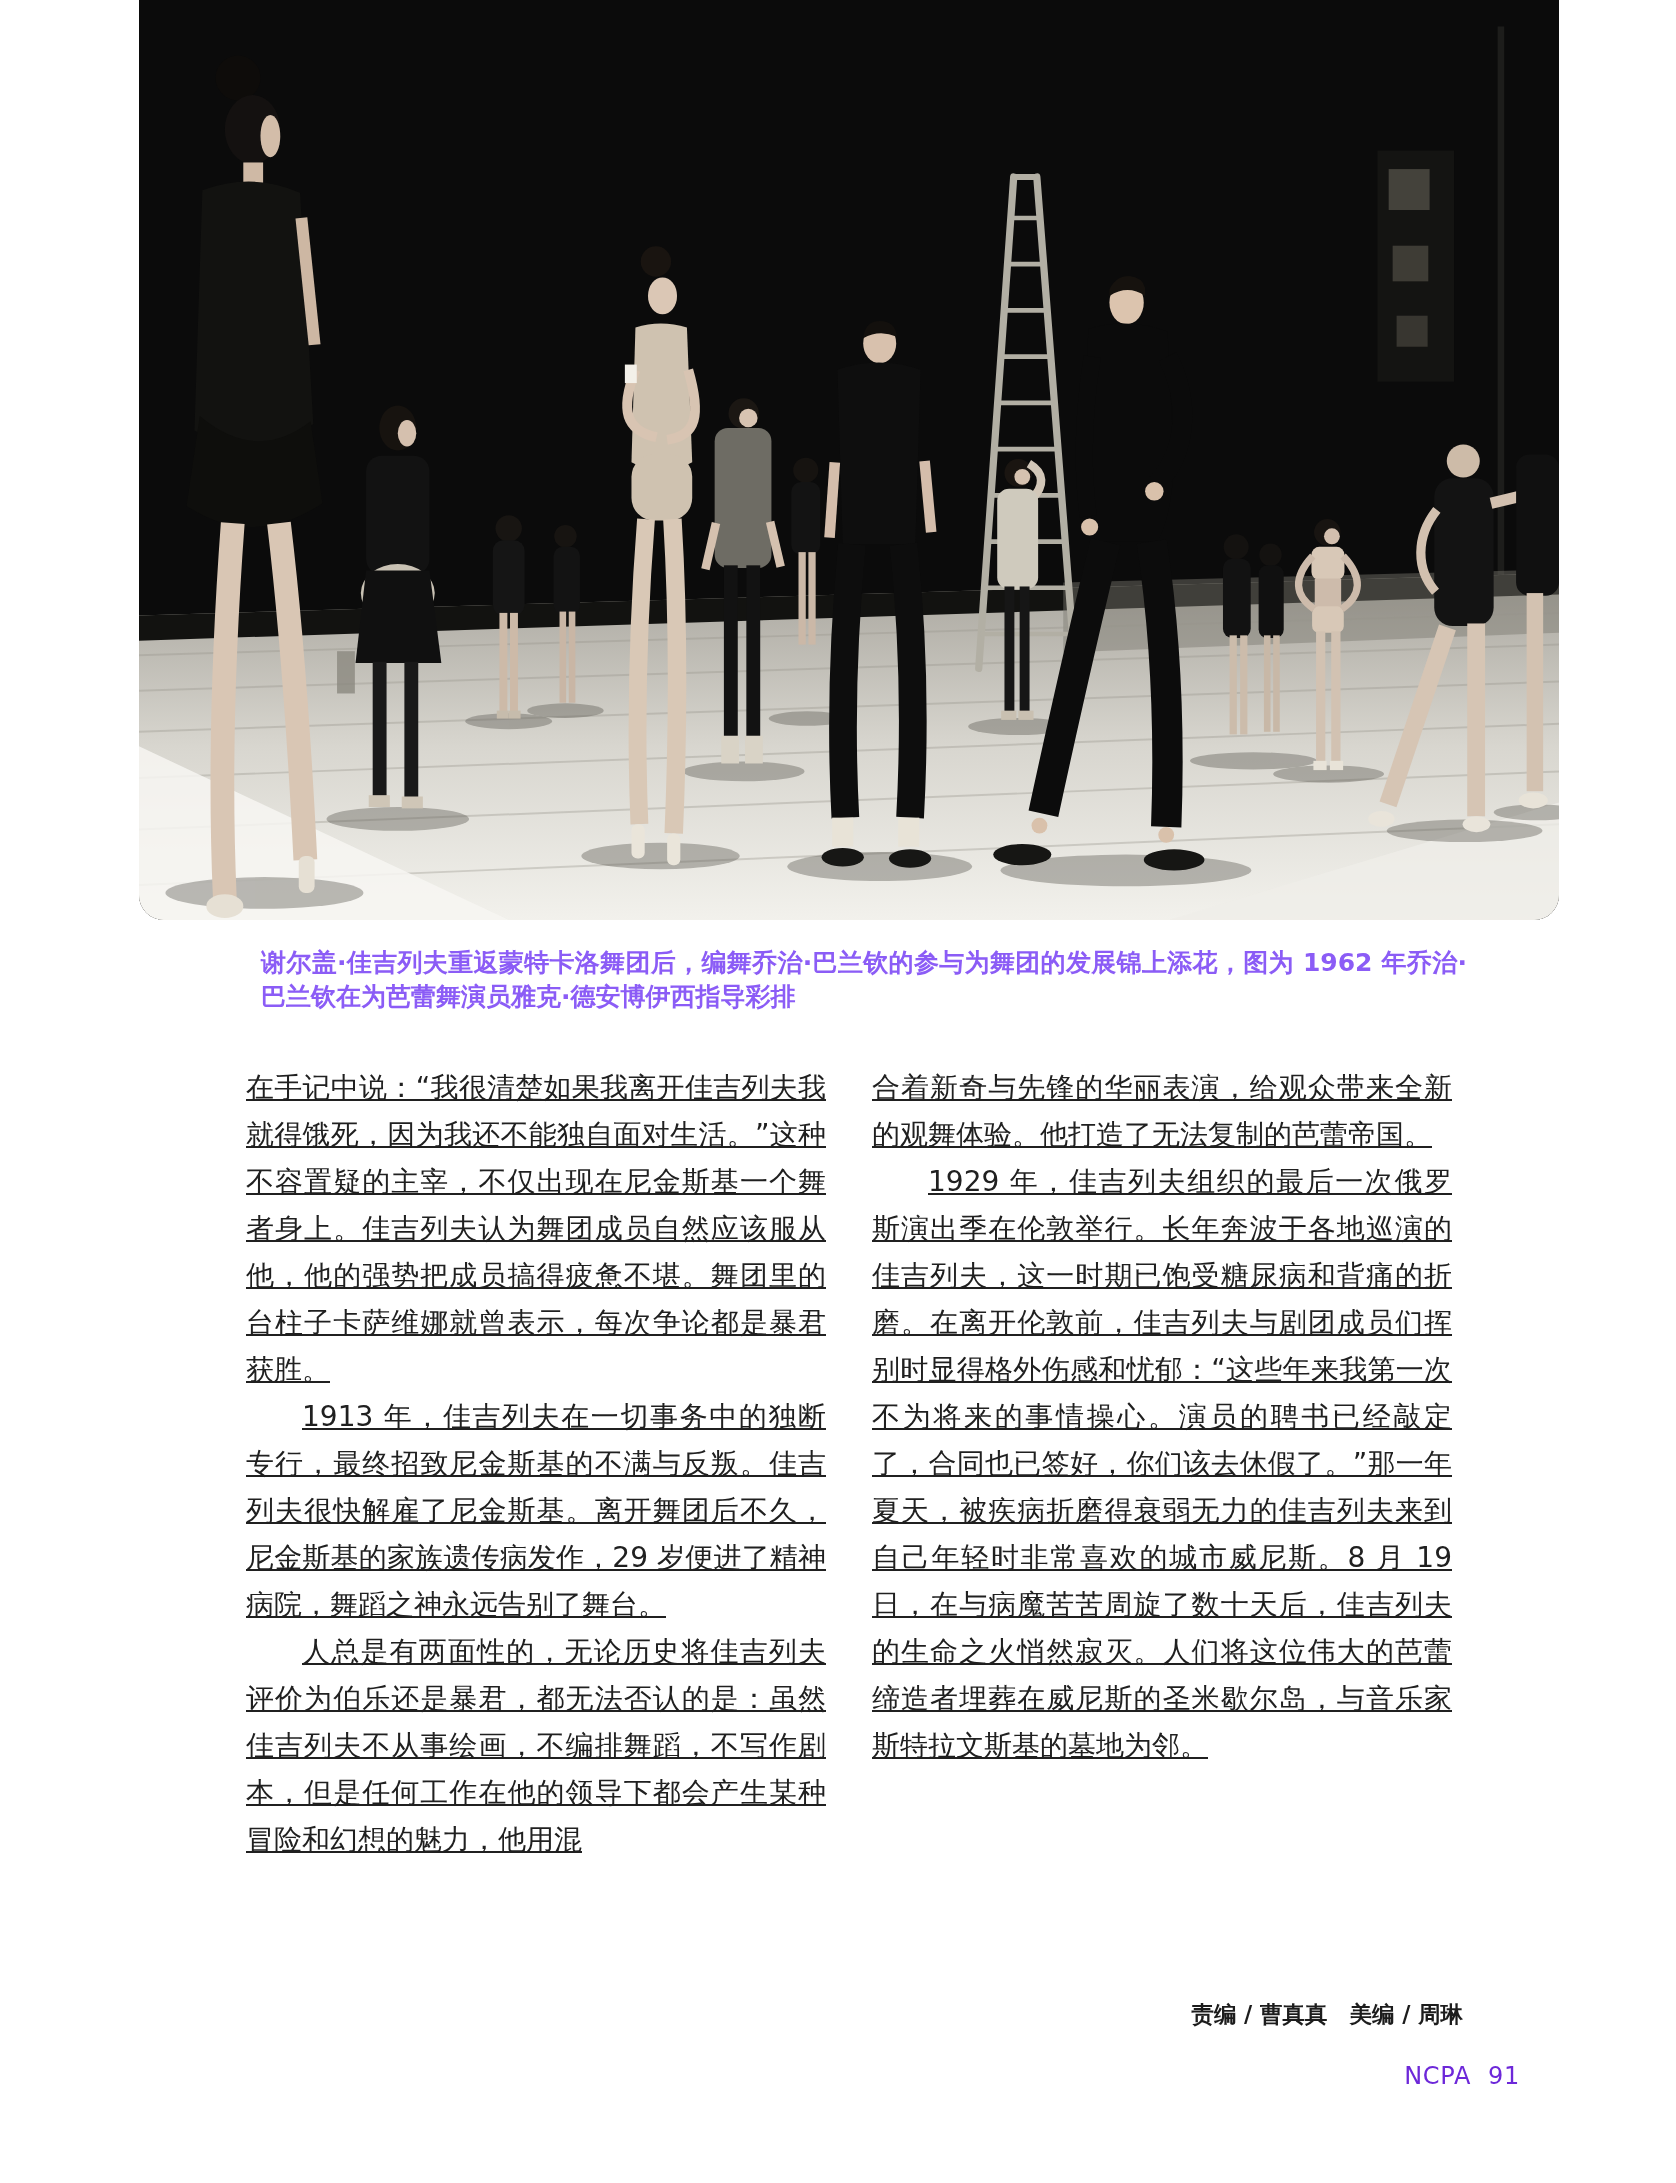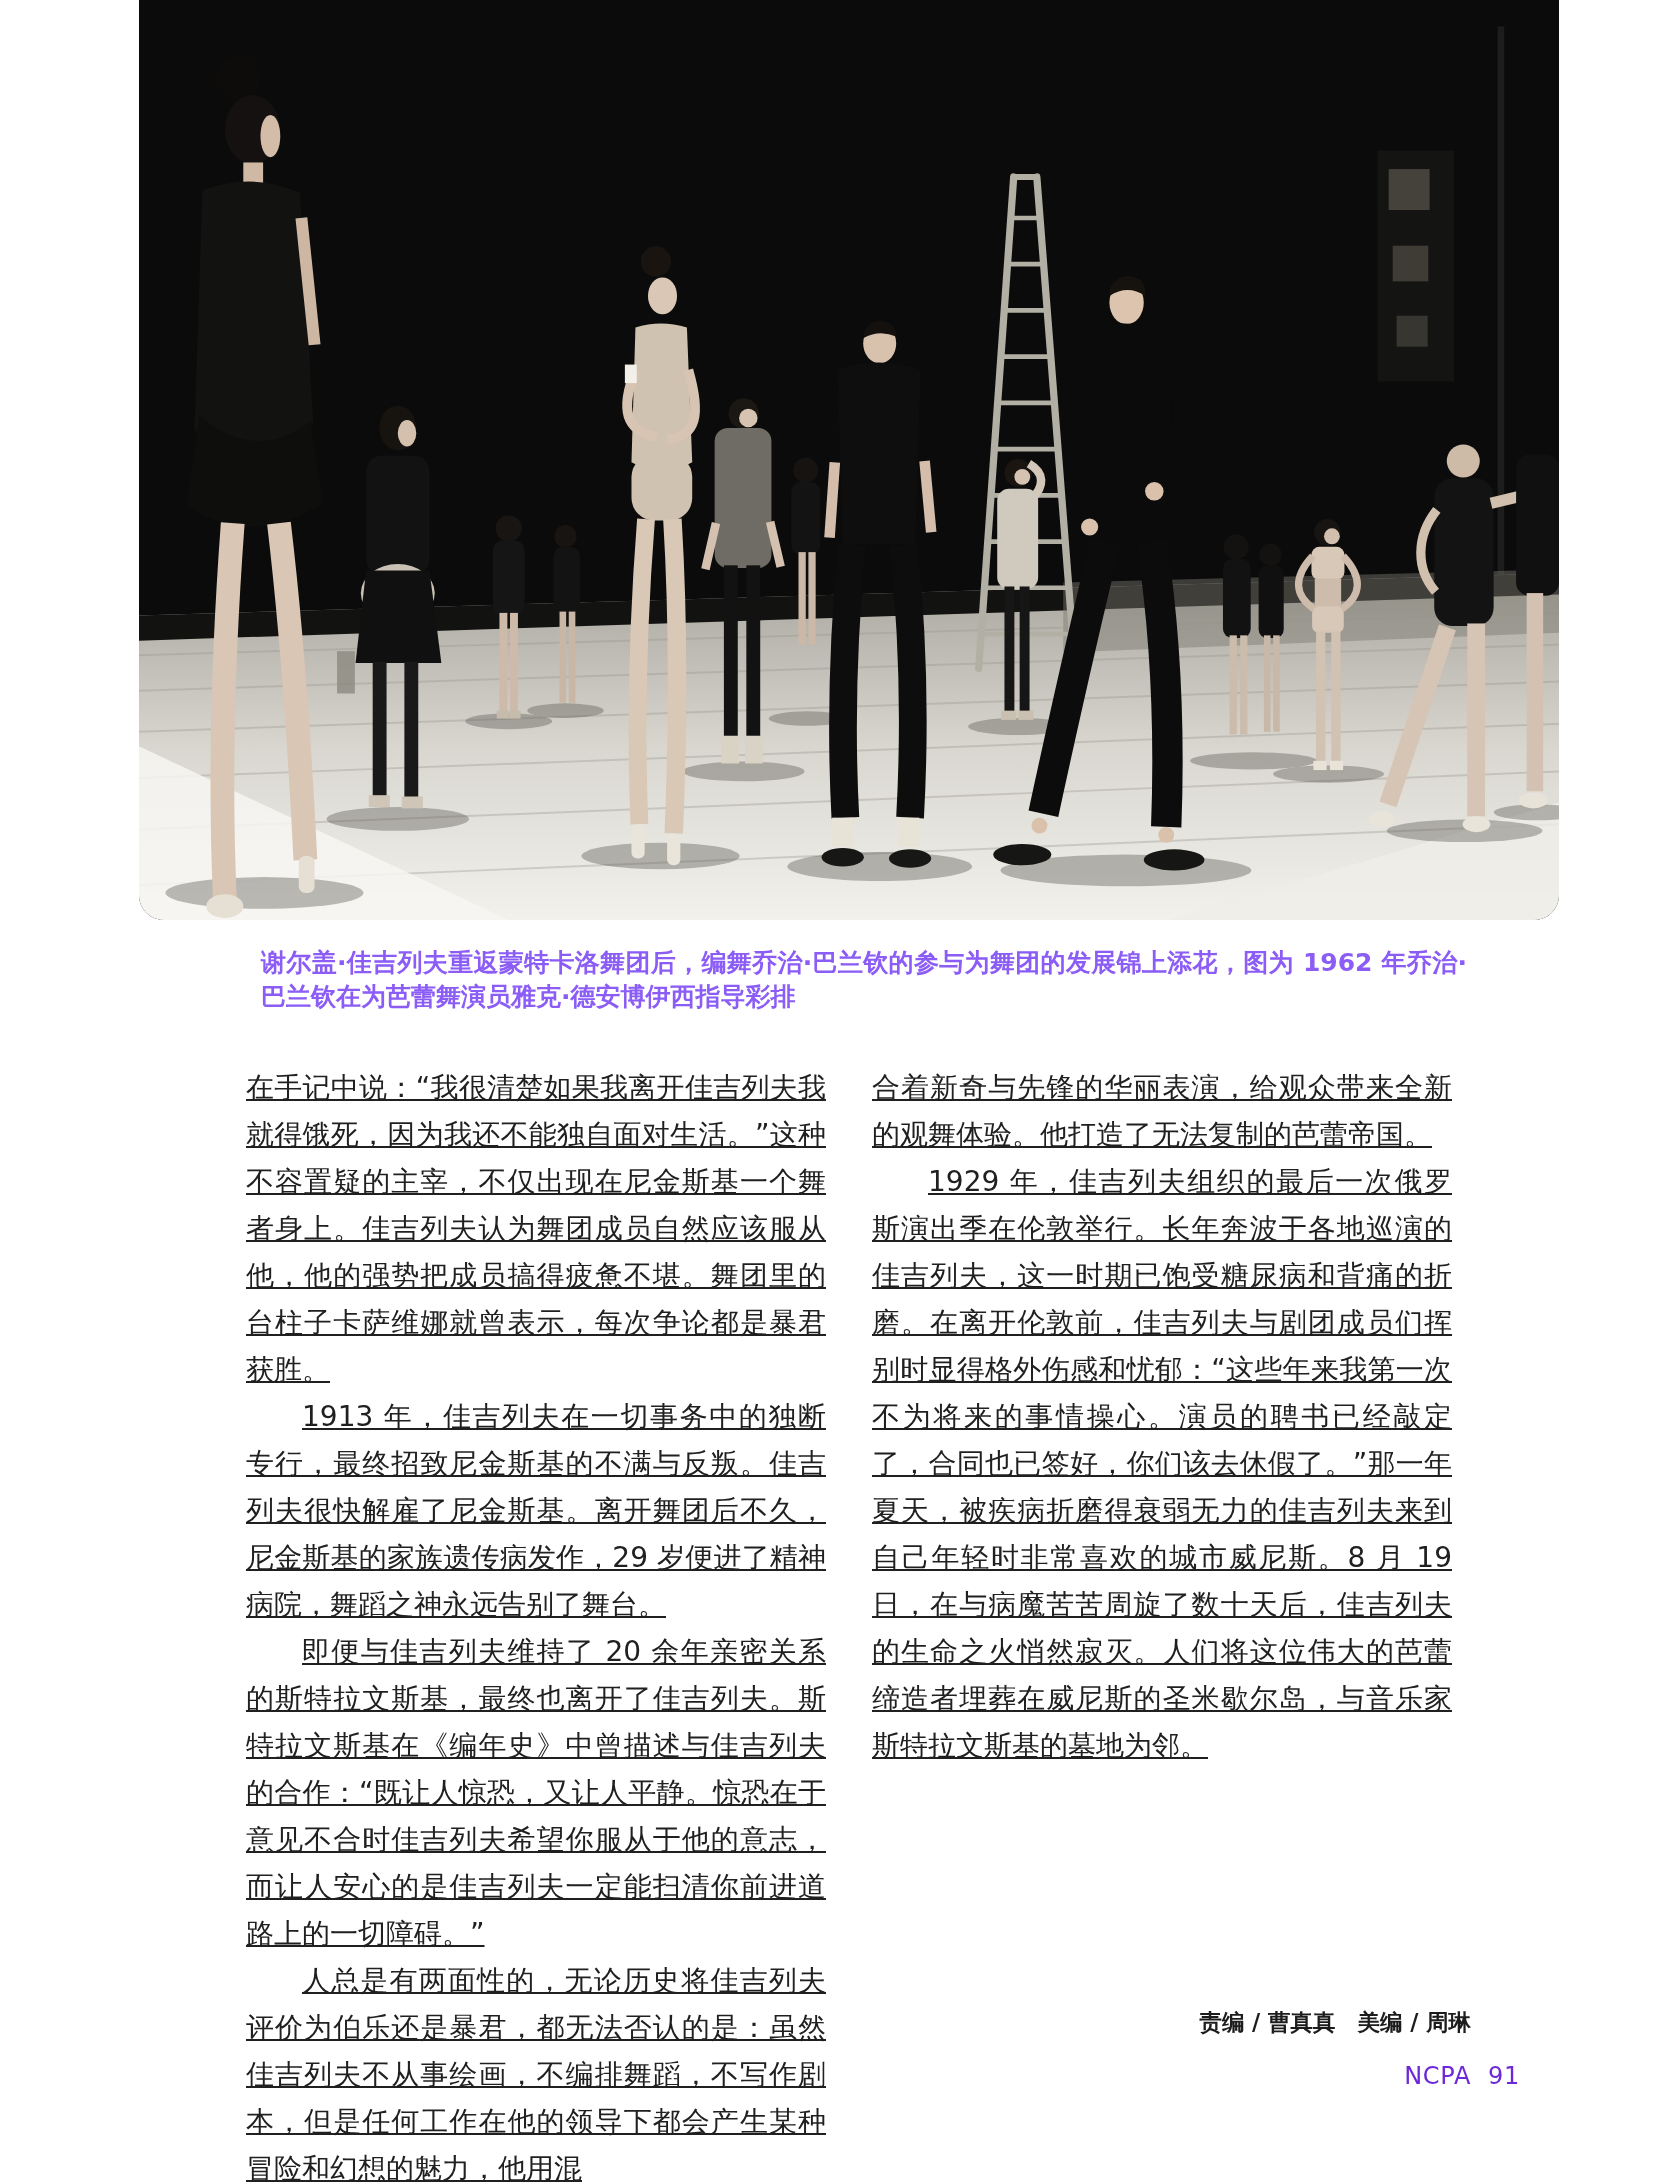--- a/index.html
+++ b/index.html
@@ -27,21 +27,21 @@
   .col-left{left:246px;}
   .col-right{left:872px;}
   .ncpa-mark{
     display:inline-block;width:20.5px;height:22.4px;background:#c0272d;color:#ffffff;
     font-size:9.2px;line-height:10px;font-weight:700;text-align:center;
     vertical-align:1.3px;margin-left:6.6px;
   }
   .ncpa-mark .nc{display:block;border-bottom:1.3px solid #ffffff;margin:0.7px 2.6px 0 2.6px;}
   .ncpa-mark .pa{display:block;}
   .credits{
-    position:absolute;left:872px;top:1992px;width:583px;margin:16px;
+    position:absolute;left:872px;top:1992px;width:583px;margin:8px;
     font-size:22.4px;line-height:29px;font-weight:700;color:#1c1c1c;text-align:right;
   }
   .footer{
     position:absolute;right:156px;top:2062px;
     font-size:24px;line-height:29px;color:#6d28d9;letter-spacing:0.7px;
   }
   .footer .pagenum{margin-left:17px;}
 </style>
 </head>
 <body>
@@ -272,21 +272,20 @@
         <rect x="242" y="1296" width="24" height="56" rx="10" fill="#e6e0d4"></rect>
       </g>
     </svg>
   </figure>
 
   <p class="caption">谢尔盖·佳吉列夫重返蒙特卡洛舞团后，编舞乔治·巴兰钦的参与为舞团的发展锦上添花，图为 1962 年乔治·巴兰钦在为芭蕾舞演员雅克·德安博伊西指导彩排</p>
 
   <div class="col col-left">
     <p>在手记中说：“我很清楚如果我离开佳吉列夫我就得饿死，因为我还不能独自面对生活。”这种不容置疑的主宰，不仅出现在尼金斯基一个舞者身上。佳吉列夫认为舞团成员自然应该服从他，他的强势把成员搞得疲惫不堪。舞团里的台柱子卡萨维娜就曾表示，每次争论都是暴君获胜。</p>
     <p class="ind">1913 年，佳吉列夫在一切事务中的独断专行，最终招致尼金斯基的不满与反叛。佳吉列夫很快解雇了尼金斯基。离开舞团后不久，尼金斯基的家族遗传病发作，29 岁便进了精神病院，舞蹈之神永远告别了舞台。</p>
-    <p class="ind">即便与佳吉列夫维持了 20 余年亲密关系的斯特拉文斯基，最终也离开了佳吉列夫。斯特拉文斯基在《编年史》中曾描述与佳吉列夫的合作：“既让人惊恐，又让人平静。惊恐在于意见不合时佳吉列夫希望你服从于他的意志，而让人安心的是佳吉列夫一定能扫清你前进道路上的一切障碍。”</p>
     <p class="ind">人总是有两面性的，无论历史将佳吉列夫评价为伯乐还是暴君，都无法否认的是：虽然佳吉列夫不从事绘画，不编排舞蹈，不写作剧本，但是任何工作在他的领导下都会产生某种冒险和幻想的魅力，他用混</p>
   </div>
 
   <div class="col col-right">
     <p>合着新奇与先锋的华丽表演，给观众带来全新的观舞体验。他打造了无法复制的芭蕾帝国。</p>
     <p class="ind">1929 年，佳吉列夫组织的最后一次俄罗斯演出季在伦敦举行。长年奔波于各地巡演的佳吉列夫，这一时期已饱受糖尿病和背痛的折磨。在离开伦敦前，佳吉列夫与剧团成员们挥别时显得格外伤感和忧郁：“这些年来我第一次不为将来的事情操心。演员的聘书已经敲定了，合同也已签好，你们该去休假了。”那一年夏天，被疾病折磨得衰弱无力的佳吉列夫来到自己年轻时非常喜欢的城市威尼斯。8 月 19 日，在与病魔苦苦周旋了数十天后，佳吉列夫的生命之火悄然寂灭。人们将这位伟大的芭蕾缔造者埋葬在威尼斯的圣米歇尔岛，与音乐家斯特拉文斯基的墓地为邻。</p>
   </div>
 
   <p class="credits">责编 / 曹真真　美编 / 周琳</p>
 

